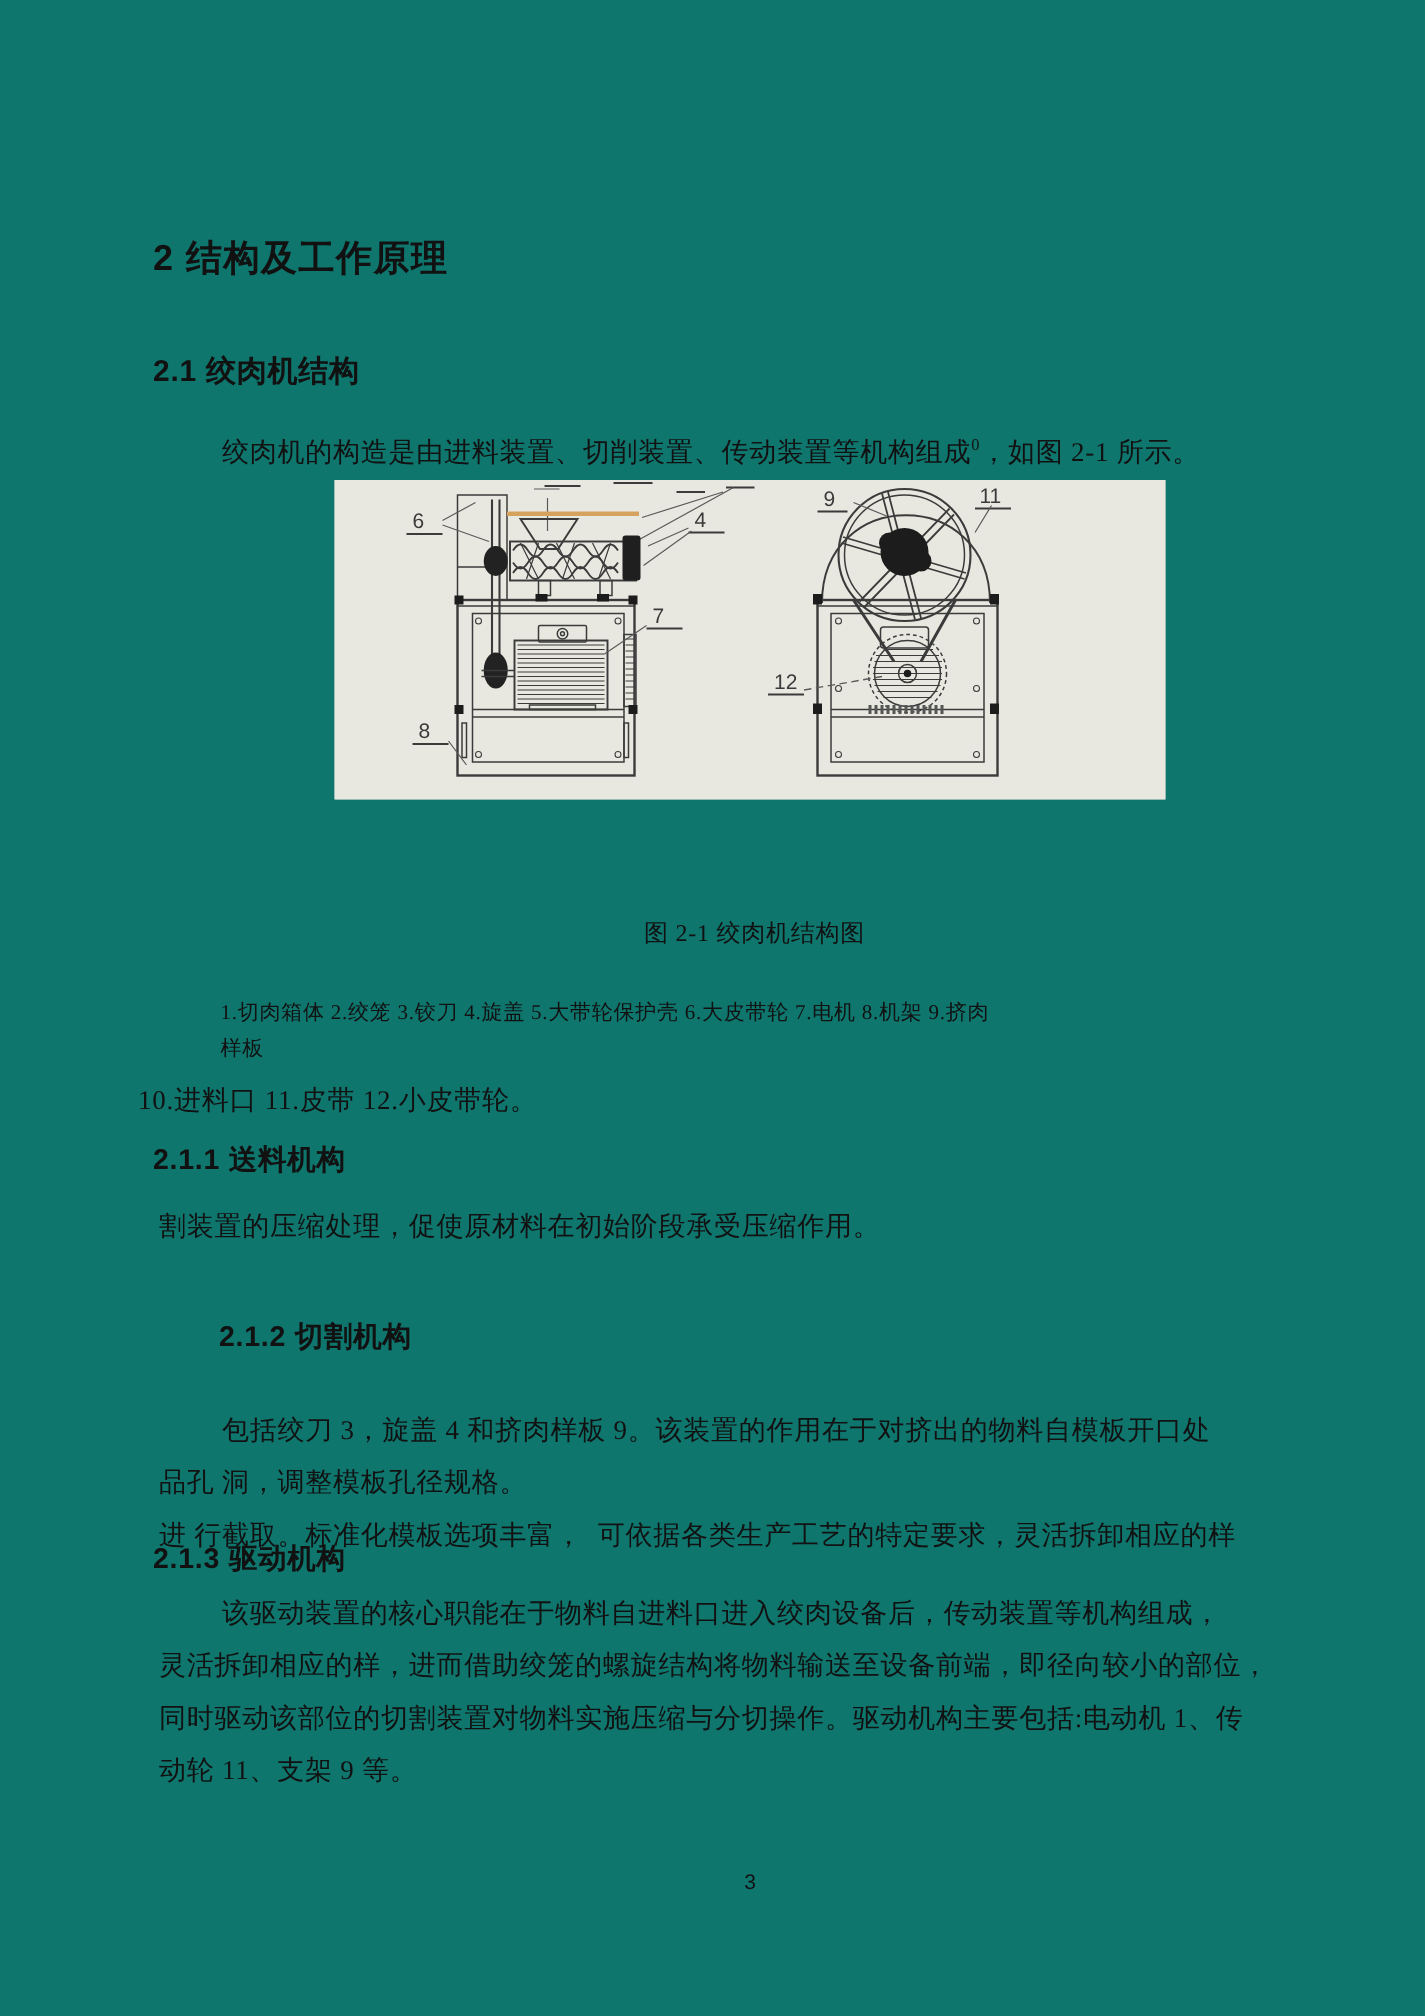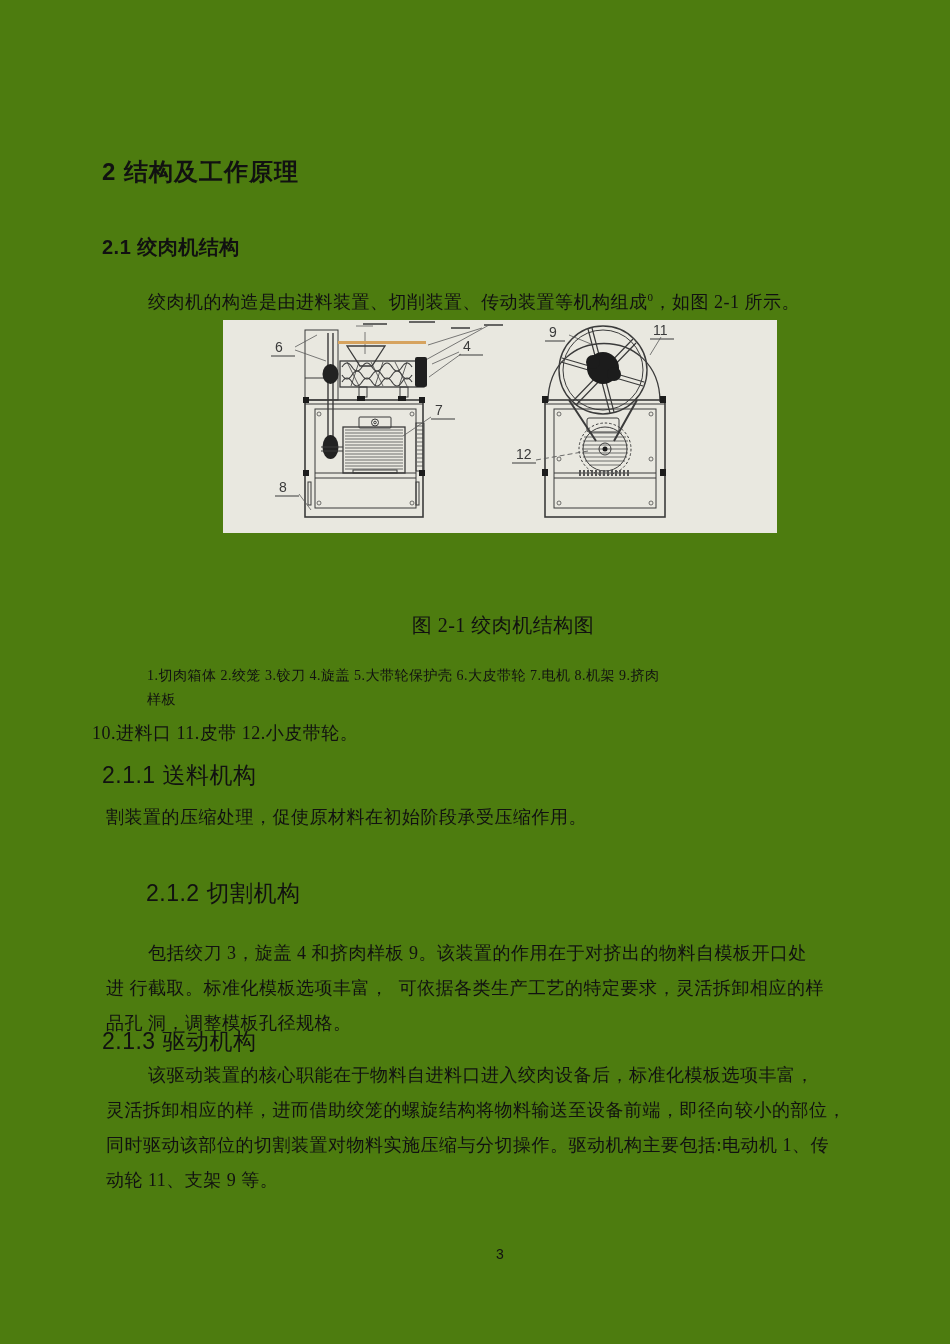--- a/index.html
+++ b/index.html
@@ -1,32 +1,32 @@
 <!DOCTYPE html>
 <html><head>
 <meta charset="utf-8">
 <style>
   html,body{margin:0;padding:0;background:#ffffff;}
-  .page{position:relative;width:950px;height:1344px;background:#4d7c0f;overflow:hidden;
+  .page{position:relative;width:950px;height:1344px;background:#0f766e;overflow:hidden;
         font-family:"Liberation Serif","DejaVu Serif",serif;color:#111;}
   .h1{position:absolute;left:102px;top:156px;font-family:"Liberation Sans","DejaVu Sans",sans-serif;
       font-weight:700;font-size:24px;letter-spacing:1px;white-space:pre;}
   .h2{position:absolute;left:102px;top:234px;font-family:Liberation Sans, sans-serif;
       font-weight:700;font-size:20px;letter-spacing:0.5px;white-space:pre;}
   .h3{position:absolute;left:102px;font-family:"Liberation Sans","DejaVu Sans",sans-serif;
-      font-weight:400;font-size:23px;letter-spacing:0.5px;white-space:pre;}
+      font-weight:700;font-size:19px;letter-spacing:0.5px;white-space:pre;}
   .h3-1{top:760px;} .h3-2{top:878px;margin-left:44px;} .h3-3{top:1026px;}
   .para{position:absolute;left:106px;width:740px;font-size:18px;letter-spacing:0.5px;}
   .para .line{white-space:pre;line-height:35px;height:35px;}
   .indent{padding-left:42px;}
   .intro{top:280px;}
   .p-feeding{top:800px;} .p-cutting{top:912px;margin-top:24px;} .p-driving{top:1058px;}
   sup{font-size:11px;vertical-align:super;}
   .figure{position:absolute;left:223px;top:320px;width:554px;height:213px;background:#e9e8e0;}
-  .caption{position:absolute;left:56px;top:612px;width:894px;text-align:center;font-size:20px;
+  .caption{position:absolute;left:56px;top:612px;width:894px;text-align:center;font-size:16px;
            letter-spacing:0.5px;white-space:pre;}
   .parts{position:absolute;left:106px;top:664px;width:744px;font-size:14px;letter-spacing:0.5px;}
   .parts .line{white-space:pre;line-height:24px;}
   .parts-indent{padding-left:41px;}
   .parts10{position:absolute;left:92px;top:721px;font-size:18px;letter-spacing:0.5px;white-space:pre;line-height:24px;}
   .pageno{position:absolute;left:50px;top:1246px;width:900px;text-align:center;font-size:14px;
           font-family:"Liberation Sans","DejaVu Sans",sans-serif;}
   svg text{font-family:"Liberation Sans","DejaVu Sans",sans-serif;font-size:14px;fill:#3a3a3a;}
 </style>
 </head>
@@ -163,27 +163,27 @@
   <div class="parts10">10.进料口 11.皮带 12.小皮带轮。</div>
 
   <div class="h3 h3-1">2.1.1 送料机构</div>
   <div class="para p-feeding">
     <div class="line">割装置的压缩处理，促使原材料在初始阶段承受压缩作用。</div>
   </div>
 
   <div class="h3 h3-2">2.1.2 切割机构</div>
   <div class="para p-cutting">
     <div class="line indent">包括绞刀 3，旋盖 4 和挤肉样板 9。该装置的作用在于对挤出的物料自模板开口处</div>
+    <div class="line">品孔 洞，调整模板孔径规格。</div>
     <div class="line">进 行截取。标准化模板选项丰富，  可依据各类生产工艺的特定要求，灵活拆卸相应的样</div>
-    <div class="line">品孔 洞，调整模板孔径规格。</div>
   </div>
 
   <div class="h3 h3-3">2.1.3 驱动机构</div>
   <div class="para p-driving">
-    <div class="line indent">该驱动装置的核心职能在于物料自进料口进入绞肉设备后，标准化模板选项丰富，</div>
+    <div class="line indent">该驱动装置的核心职能在于物料自进料口进入绞肉设备后，传动装置等机构组成，</div>
     <div class="line">灵活拆卸相应的样，进而借助绞笼的螺旋结构将物料输送至设备前端，即径向较小的部位，</div>
     <div class="line">同时驱动该部位的切割装置对物料实施压缩与分切操作。驱动机构主要包括:电动机 1、传</div>
     <div class="line">动轮 11、支架 9 等。</div>
   </div>
 
   <div class="pageno">3</div>
 
 </div>
 
 </body></html>

